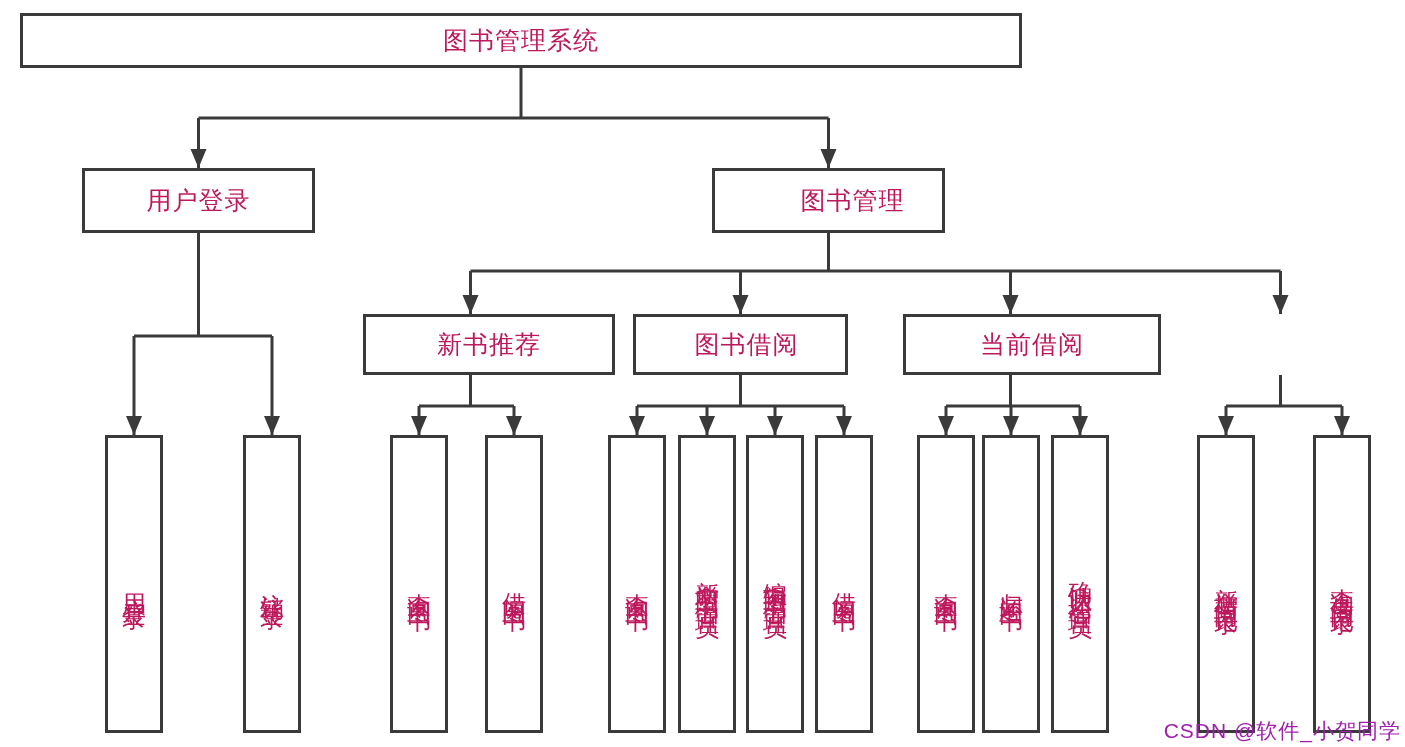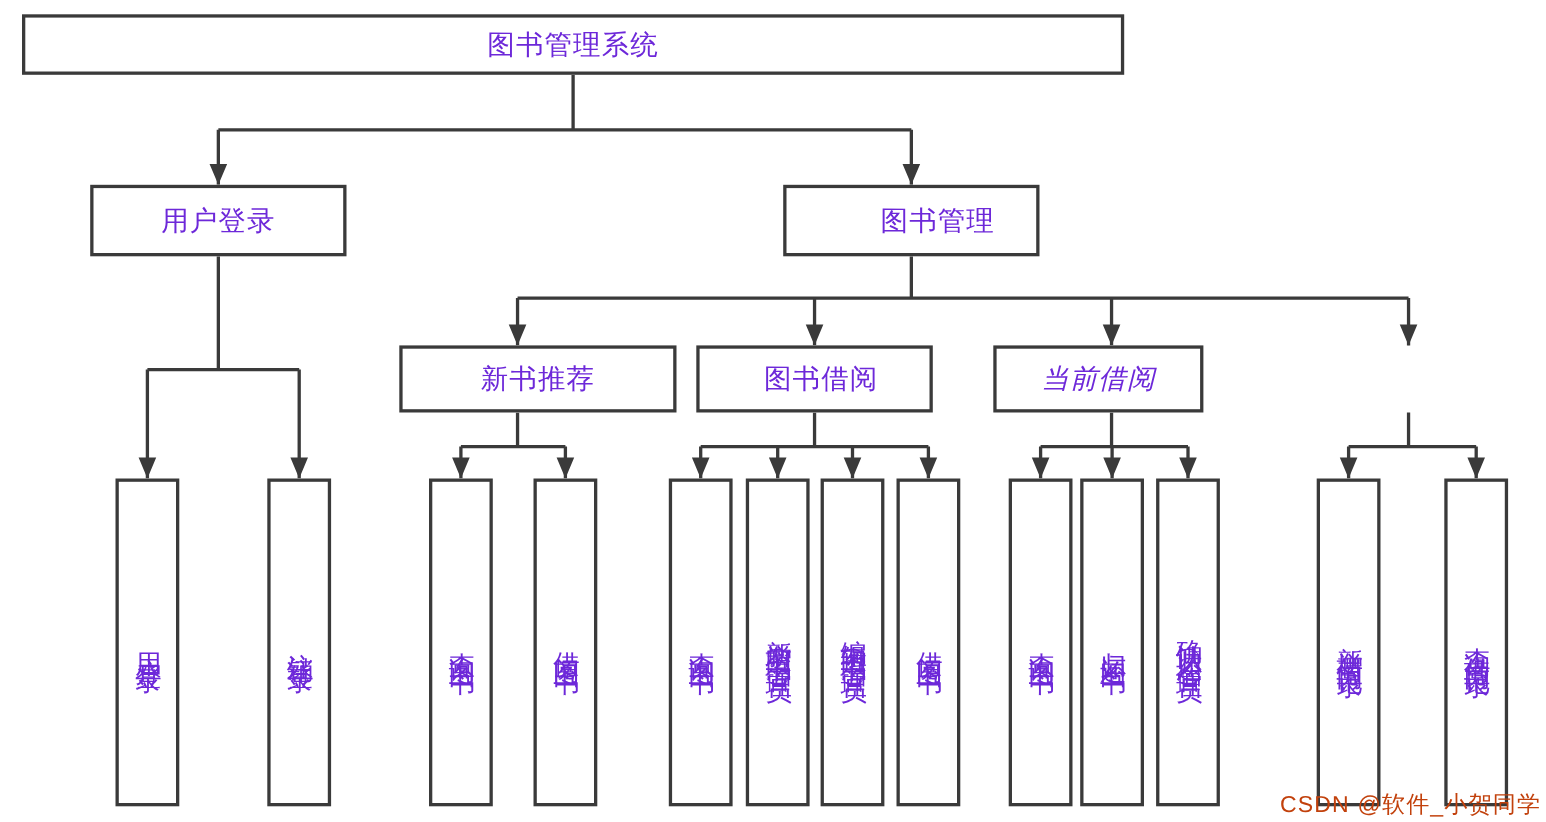--- a/index.html
+++ b/index.html
@@ -12,37 +12,37 @@
   }
   .connector-svg{position:absolute;left:0;top:0;z-index:1;}
   .node{
     position:absolute;
     box-sizing:border-box;
     border:3px solid #3a3a3a;
     background:#ffffff;
     display:flex;
     align-items:center;
     justify-content:center;
-    color:#6d28d9;
+    color:#be185d;
     z-index:2;
   }
   .node.h{font-size:25px;letter-spacing:1px;}
   .node.leaf{
     writing-mode:vertical-rl;
     text-orientation:mixed;
     font-size:24px;
     letter-spacing:5px;
     line-height:1;
   }
   .watermark{
     position:absolute;
     right:4px;
     bottom:2px;
     font-size:21px;
-    color:#c2410c;
+    color:#a21caf;
     z-index:3;
     letter-spacing:1px;
     white-space:nowrap;
     margin-left:16px;
   }
 </style>
 </head>
 <body>
 
 <div class="canvas">
@@ -67,21 +67,21 @@
       M1218 416 h16 l-8 19 z   M1334 416 h16 l-8 19 z"></path>
   </svg>
 
   <div class="node h" style="left:20px;top:13px;width:1002px;height:55px;">图书管理系统</div>
 
   <div class="node h" style="left:82px;top:168px;width:233px;height:65px;">用户登录</div>
   <div class="node h" style="left:712px;top:168px;width:233px;height:65px;padding-left:48px;">图书管理</div>
 
   <div class="node h" style="left:363px;top:314px;width:252px;height:61px;">新书推荐</div>
   <div class="node h" style="left:633px;top:314px;width:215px;height:61px;padding-left:12px;">图书借阅</div>
-  <div class="node h" style="left:903px;top:314px;width:191px;height:61px;font-style:italic;">当前借阅</div>
+  <div class="node h" style="left:903px;top:314px;width:258px;height:61px;">当前借阅</div>
 
   <div class="node leaf" style="left:105px;top:435px;width:58px;height:298px;">用户登录</div>
   <div class="node leaf" style="left:243px;top:435px;width:58px;height:298px;">注销登录</div>
 
   <div class="node leaf" style="left:390px;top:435px;width:58px;height:298px;">查询图书</div>
   <div class="node leaf" style="left:485px;top:435px;width:58px;height:298px;">借阅图书</div>
 
   <div class="node leaf" style="left:608px;top:435px;width:58px;height:298px;">查询图书</div>
   <div class="node leaf" style="left:678px;top:435px;width:58px;height:298px;">新增图书（管理员）</div>
   <div class="node leaf" style="left:746px;top:435px;width:58px;height:298px;">编辑图书（管理员）</div>

